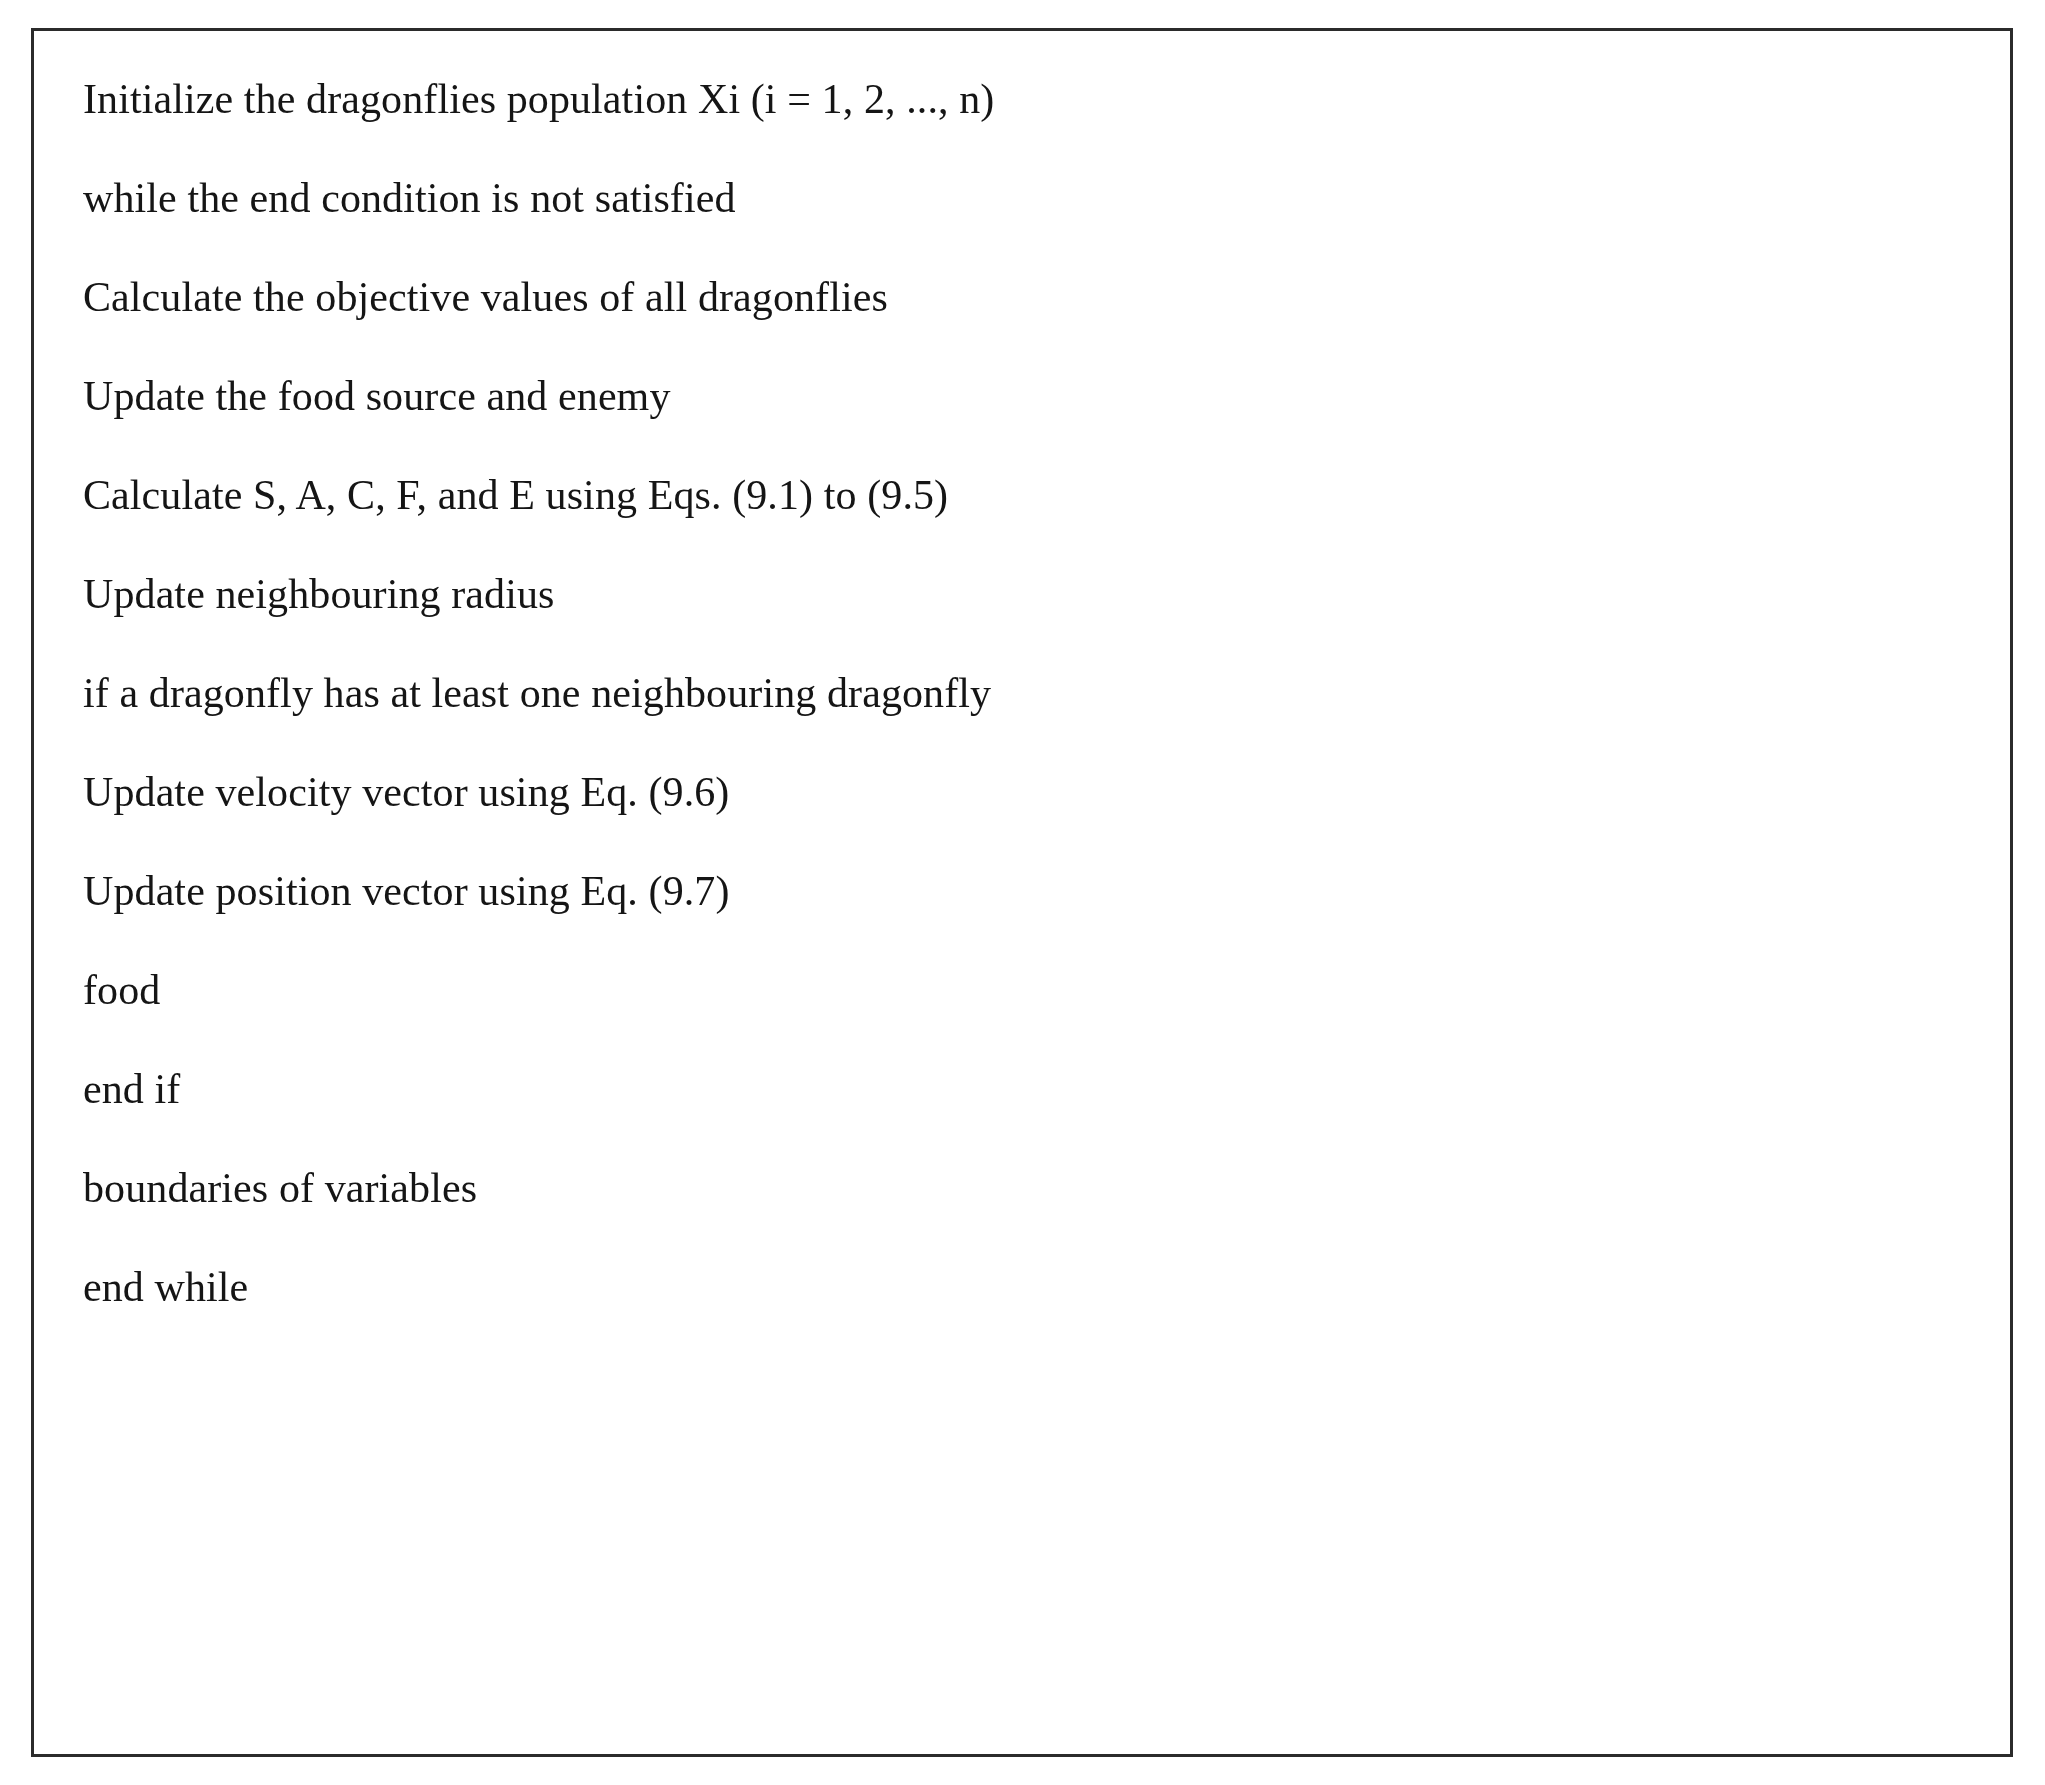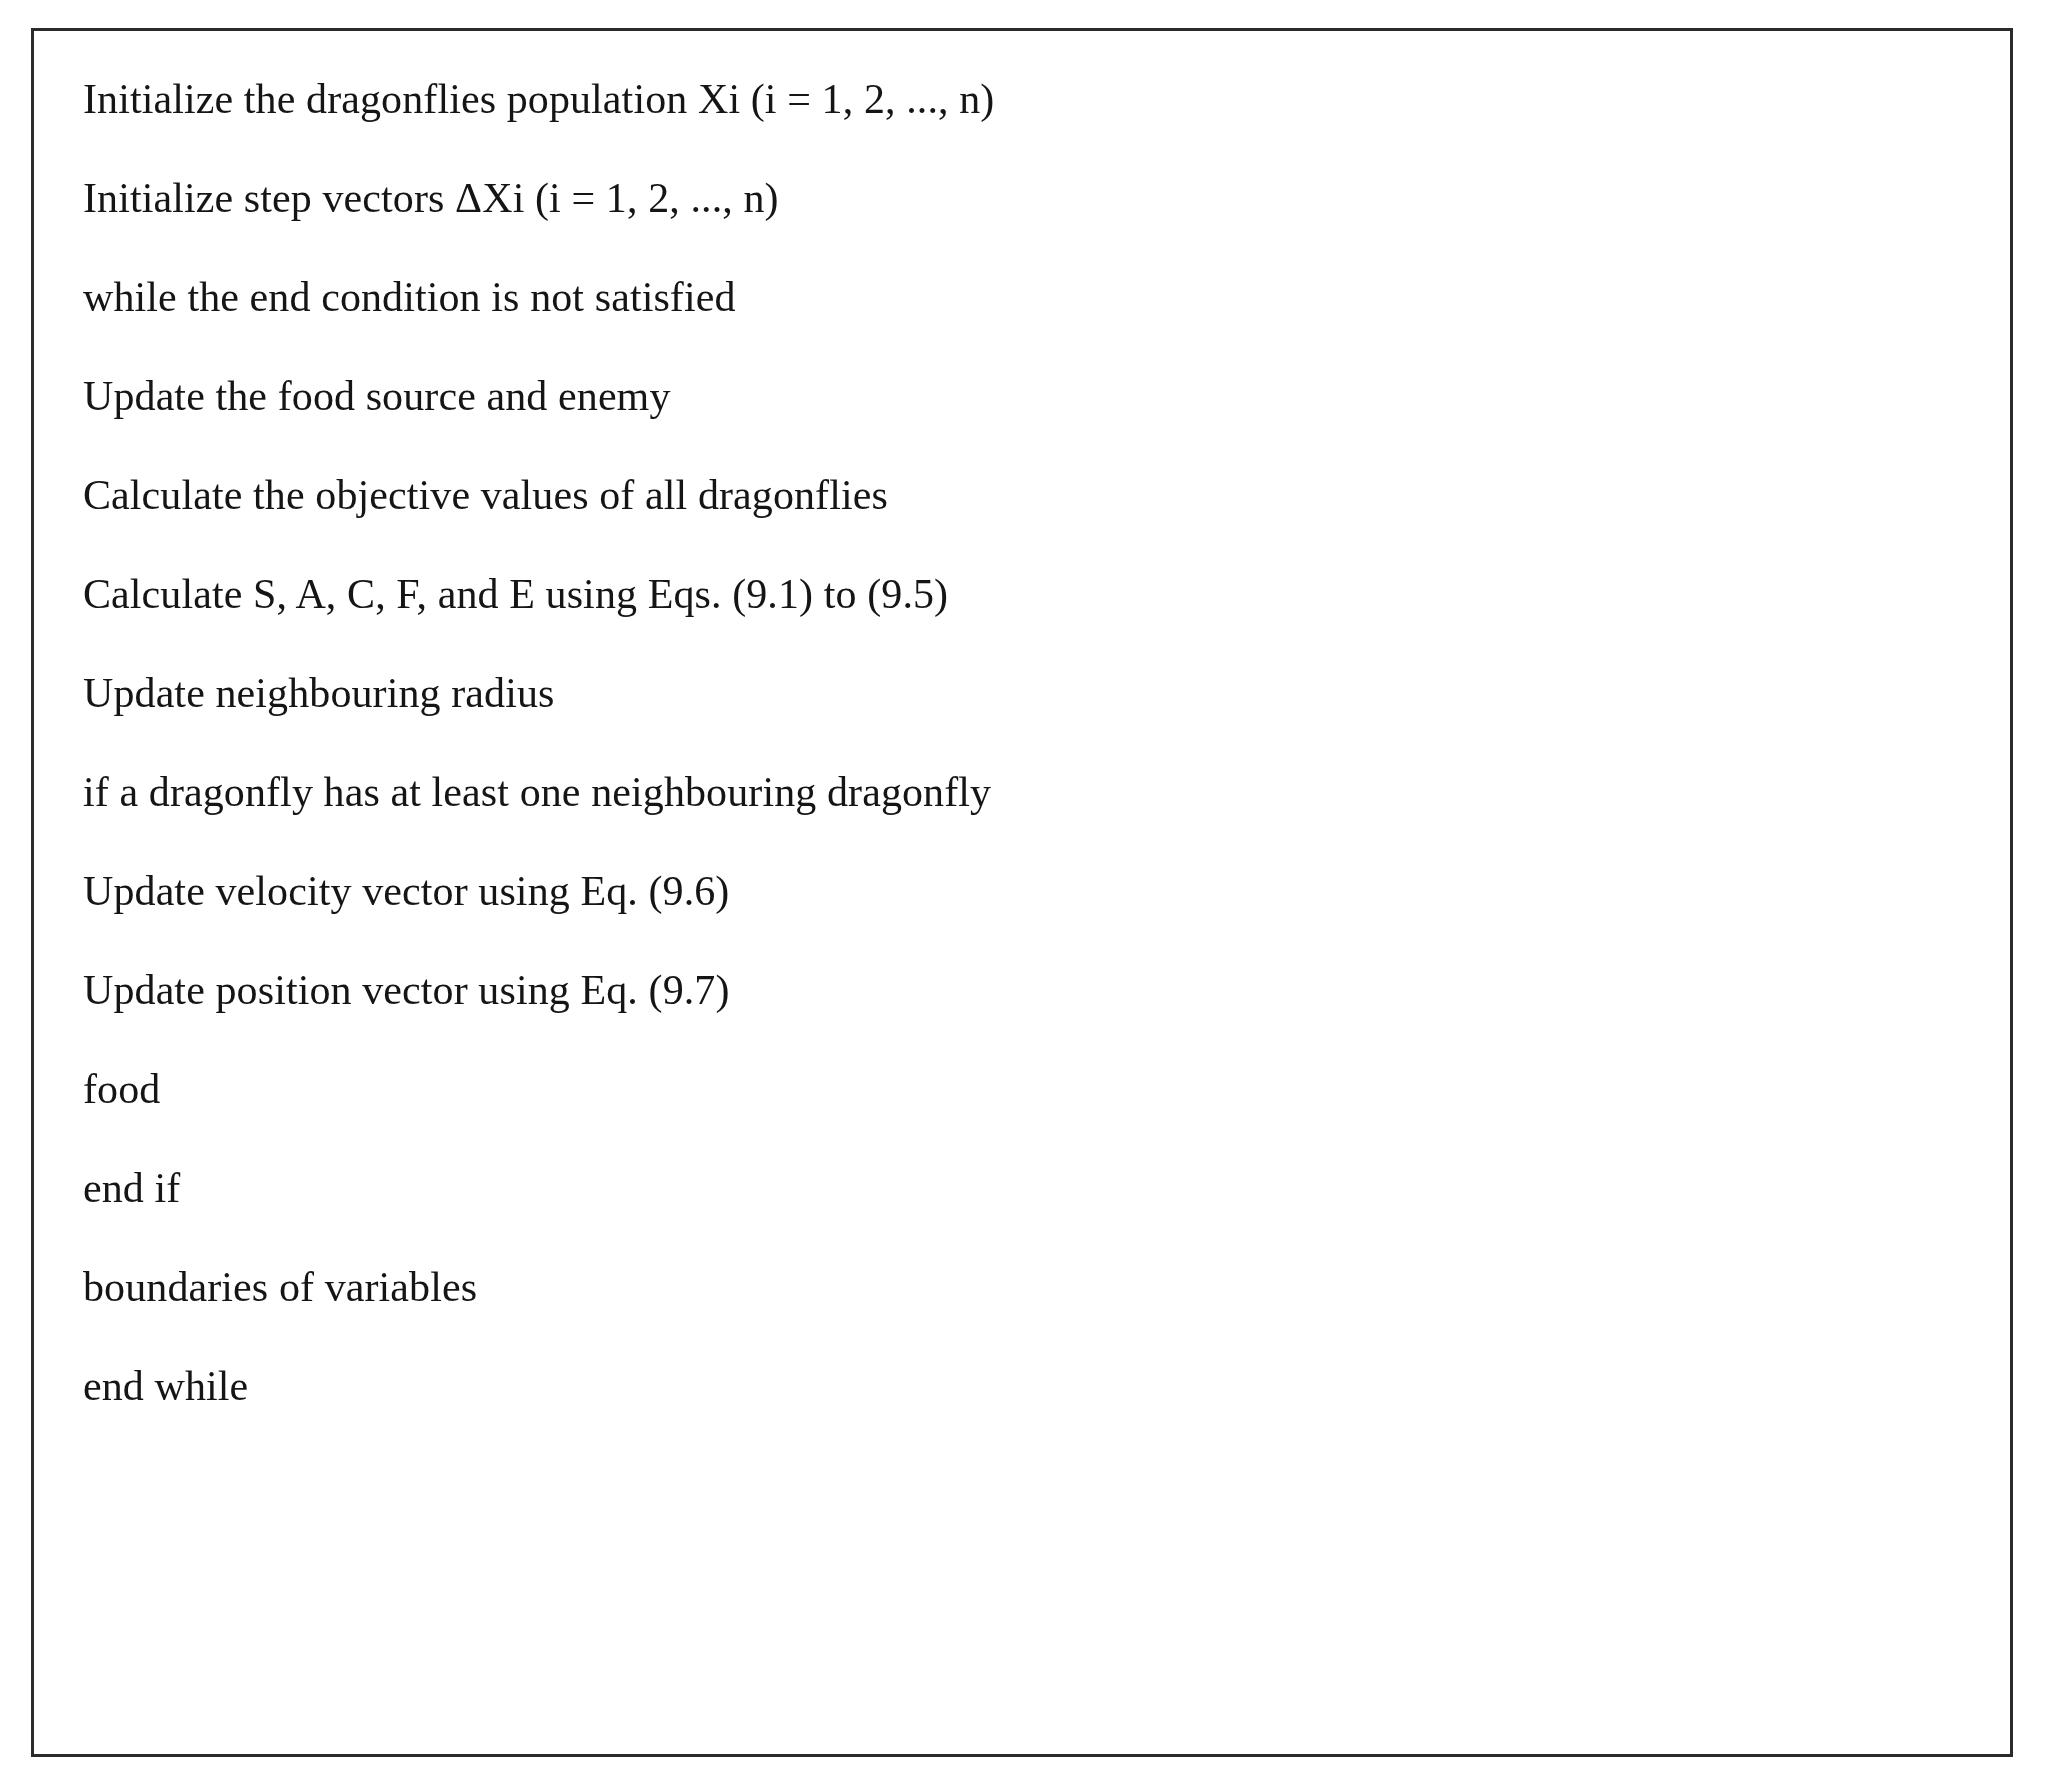--- a/index.html
+++ b/index.html
@@ -47,27 +47,26 @@
 </style>
 </head>
 <body>
 
 <div class="page">
   <div class="algorithm-box">
     <div class="lines">
 
       <div class="line"><span class="lead"></span><span class="body">Initialize the dragonflies population Xi (i = 1, 2, ..., n)</span></div>
 
-      <div class="line"><span class="lead"></span><span class="body">Initialize step vectors ΔXi (i = 1, 2, ..., n)</span></div>
 
       <div class="line bold-lead"><span class="lead">while</span><span class="body"> the end condition is not satisfied</span></div>
 
+      <div class="line"><span class="lead"></span><span class="body">Calculate the objective values of all dragonflies</span></div>
+
       <div class="line"><span class="lead"></span><span class="body">Update the food source and enemy</span></div>
-
-      <div class="line"><span class="lead"></span><span class="body">Calculate the objective values of all dragonflies</span></div>
 
 
       <div class="line"><span class="lead"></span><span class="body">Calculate S, A, C, F, and E using Eqs. (9.1) to (9.5)</span></div>
 
       <div class="line"><span class="lead"></span><span class="body">Update neighbouring radius</span></div>
 
       <div class="line bold-lead"><span class="lead">if</span><span class="body"> a dragonfly has at least one neighbouring dragonfly</span></div>
 
       <div class="line"><span class="lead"></span><span class="body">Update velocity vector using Eq. (9.6)</span></div>
 

